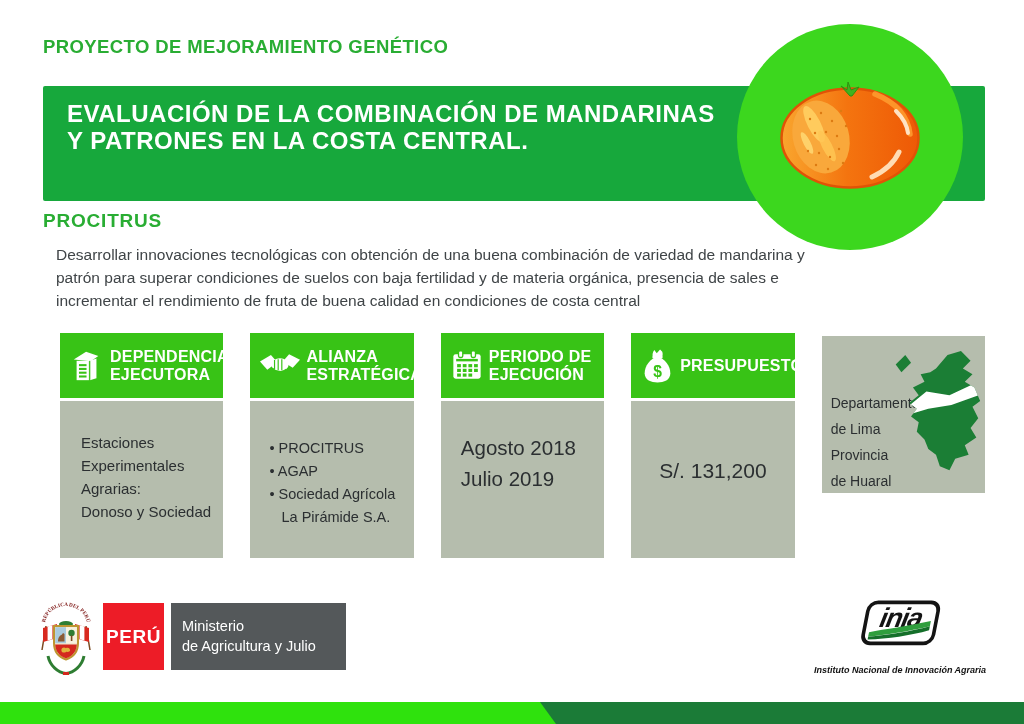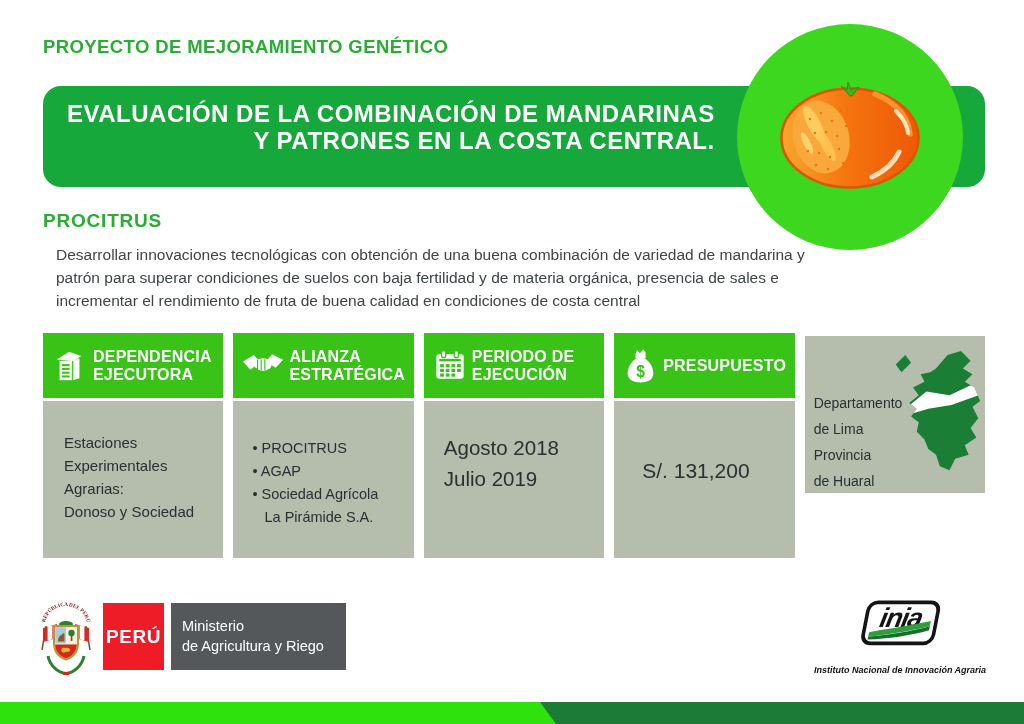--- a/index.html
+++ b/index.html
@@ -2,36 +2,36 @@
 <html><head>
 <meta charset="utf-8">
 <style>
   html,body{margin:0;padding:0;background:#fff;}
   .page{position:relative;width:1024px;height:724px;background:#ffffff;overflow:hidden;
         font-family:"Liberation Sans",sans-serif;}
 
   .kicker{position:absolute;left:43px;top:36px;font-size:18.5px;font-weight:bold;
           color:#29AD33;letter-spacing:.4px;}
 
-  .banner{position:absolute;left:43px;top:86px;width:942px;height:101px;
-          background:#17A83C;border-radius:18px;z-index:1;text-align:right;}
+  .banner{position:absolute;left:43px;top:86px;width:942px;height:115px;
+          background:#17A83C;border-radius:2px;z-index:1;}
   .banner-title{position:absolute;left:24px;top:14px;color:#fff;font-weight:bold;
           font-size:24px;line-height:27px;letter-spacing:.5px;white-space:pre-line;}
 
   .hero-circle{position:absolute;left:737px;top:24px;width:226px;height:226px;
           border-radius:50%;background:#3CD71E;z-index:2;}
   .mandarin{position:absolute;left:43px;top:57px;}
 
   .objective-heading{position:absolute;left:43px;top:210px;font-size:19px;
           font-weight:bold;color:#29AD33;letter-spacing:.8px;}
   .objective-text{position:absolute;left:56px;top:243px;width:770px;font-size:15.5px;
           line-height:23px;color:#3F4447;white-space:pre-line;}
 
   .cards{position:absolute;left:43px;top:333px;width:942px;display:flex;gap:10px;}
-  .card{flex:1;min-width:0;}
+  .card{flex:1;min-width:0;margin-left:17px;}
   .card-header{height:65px;background:#38C316;display:flex;align-items:center;}
   .card-icon{margin:0 6px 0 10px;flex:0 0 auto;}
   .card-title{color:#fff;font-weight:bold;font-size:16px;line-height:18px;
           letter-spacing:.2px;white-space:pre-line;}
   .card-body{height:157px;background:#B5BDAD;margin-top:3px;position:relative;
           color:#2B2F31;box-sizing:border-box;}
   .card-text{white-space:pre-wrap;}
   .card-0 .card-body{padding:30px 8px 0 21px;font-size:15px;line-height:23px;}
   .card-1 .card-body{padding:36px 5px 0 19px;font-size:14.5px;line-height:23px;}
   .card-2 .card-body{padding:31px 5px 0 20px;font-size:20.5px;line-height:31px;}
@@ -247,21 +247,21 @@
     <path d="M10,56 C12,66 20,72.5 28,73.5 C36,72.5 44,66 46,56" stroke="#2E7D32" stroke-width="3" fill="none"></path>
     <rect x="25" y="72" width="6" height="3" fill="#D4281E"></rect>
   </svg>
 
   <div class="peru-block">
     <span>PERÚ</span>
   </div>
 
   <div class="ministry-block">
     <div class="ministry-text">Ministerio
-de Agricultura y Riego</div>
+de Agricultura y Julio</div>
   </div>
 
   <div class="inia">
     <svg width="100" height="61" viewBox="0 0 150 92">
       <g transform="translate(16,0) skewX(-11)">
         <rect x="14" y="5" width="106" height="62" rx="13" fill="#fff" stroke="#141414" stroke-width="5.5"></rect>
         <text x="66" y="42" text-anchor="middle" font-size="41" font-weight="bold" font-style="italic" fill="#141414" letter-spacing="-2" font-family="Liberation Sans, sans-serif">inia</text>
         <path d="M22,50 C45,45 78,41 112,33 L112,41 C80,49 48,54 22,57 Z" fill="#2F9E3D"></path>
         <path d="M22,57 C52,54 84,49 112,41 L112,47 C86,55 52,60 22,61 Z" fill="#156F2A"></path>
       </g>

